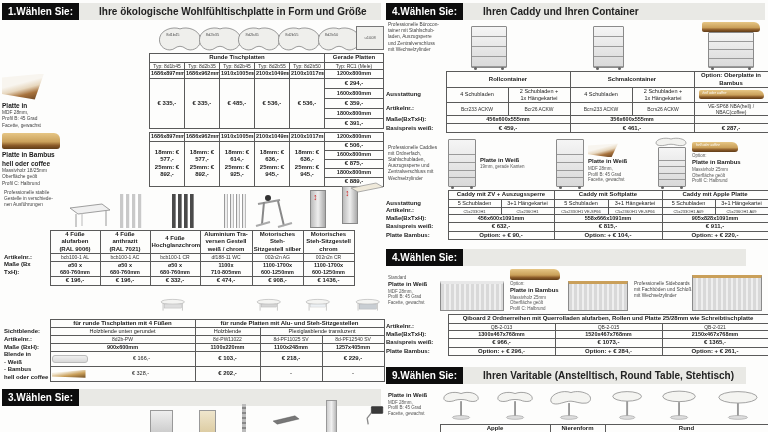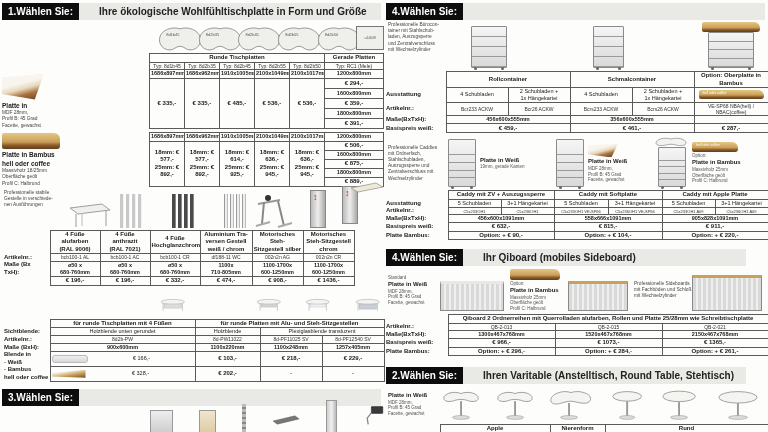--- a/index.html
+++ b/index.html
@@ -408,20 +408,21 @@
         <rect x="16" y="0" width="22" height="13" rx="1" fill="#3a3a3a" stroke="#222"></rect>
         <path d="M16,12 L8,22 L10,34" stroke="#888" stroke-width="2.5" fill="none"></path>
       </svg>
   </div>
 </div>
 
 <div class="half half-right">
 
   <div class="sec-header" style="margin-top:3px;">
     <span class="sec-num">4.Wählen Sie:</span>
+    <span class="sec-title">Ihren Caddy und Ihren Container</span>
   </div>
 
   <div class="flexrow" style="margin:2px 8px 0 4px;height:46px;">
     <div class="note" style="width:62px;align-self:flex-start;">Professionelle Bürocon-
 tainer mit Stahlschub-
 laden, Auszugsperre
 und Zentralverschluss
 mit Wechselzylinder</div>
     <div class="drawerbox" style="width:36px;height:40px;margin-left:24px;">
         <div class="d"></div>
@@ -623,21 +624,20 @@
       <td class="nob">Platte Bambus:</td>
       <td class="pr" colspan="2">Option: + € 90,-</td>
       <td class="pr" colspan="2">Option: + € 104,-</td>
       <td class="pr" colspan="2">Option: + € 220,-</td>
     </tr>
   </tbody>
     </table>
 
   <div class="sec-header" style="margin-top:9px;margin-right:22px;">
     <span class="sec-num">4.Wählen Sie:</span>
-    <span class="sec-title">Ihr Qiboard (mobiles Sideboard)</span>
   </div>
 
   <div class="flexrow" style="margin:3px 6px 0 4px;height:42px;">
     <div class="sidecap" style="width:52px;align-self:center;">
       <div class="caption-p">Standard</div>
       <div class="caption-t">Platte in Weiß</div>
       <div class="caption-s">MDF 28mm,
 Profil B: 45 Grad
 Facette, gewachst</div>
     </div>
@@ -690,21 +690,21 @@
     <tr style="height:8px;">
       <td class="nob">Platte Bambus:</td>
       <td class="pr">Option: + € 296,-</td>
       <td class="pr">Option: + € 284,-</td>
       <td class="pr">Option: + € 261,-</td>
     </tr>
   </tbody>
     </table>
 
   <div class="sec-header" style="margin-top:11px;margin-right:22px;">
-    <span class="sec-num">2.Wählen Sie:</span>
+    <span class="sec-num">9.Wählen Sie:</span>
     <span class="sec-title">Ihren Varitable (Anstelltisch, Round Table, Stehtisch)</span>
   </div>
 
   <div class="flexrow" style="margin:3px 6px 0 4px;height:34px;">
     <div class="sidecap" style="width:54px;align-self:center;">
       <div class="caption-t">Platte in Weiß</div>
       <div class="caption-s">MDF 28mm,
 Profil B: 45 Grad
 Facette, gewachst</div>
     </div>

